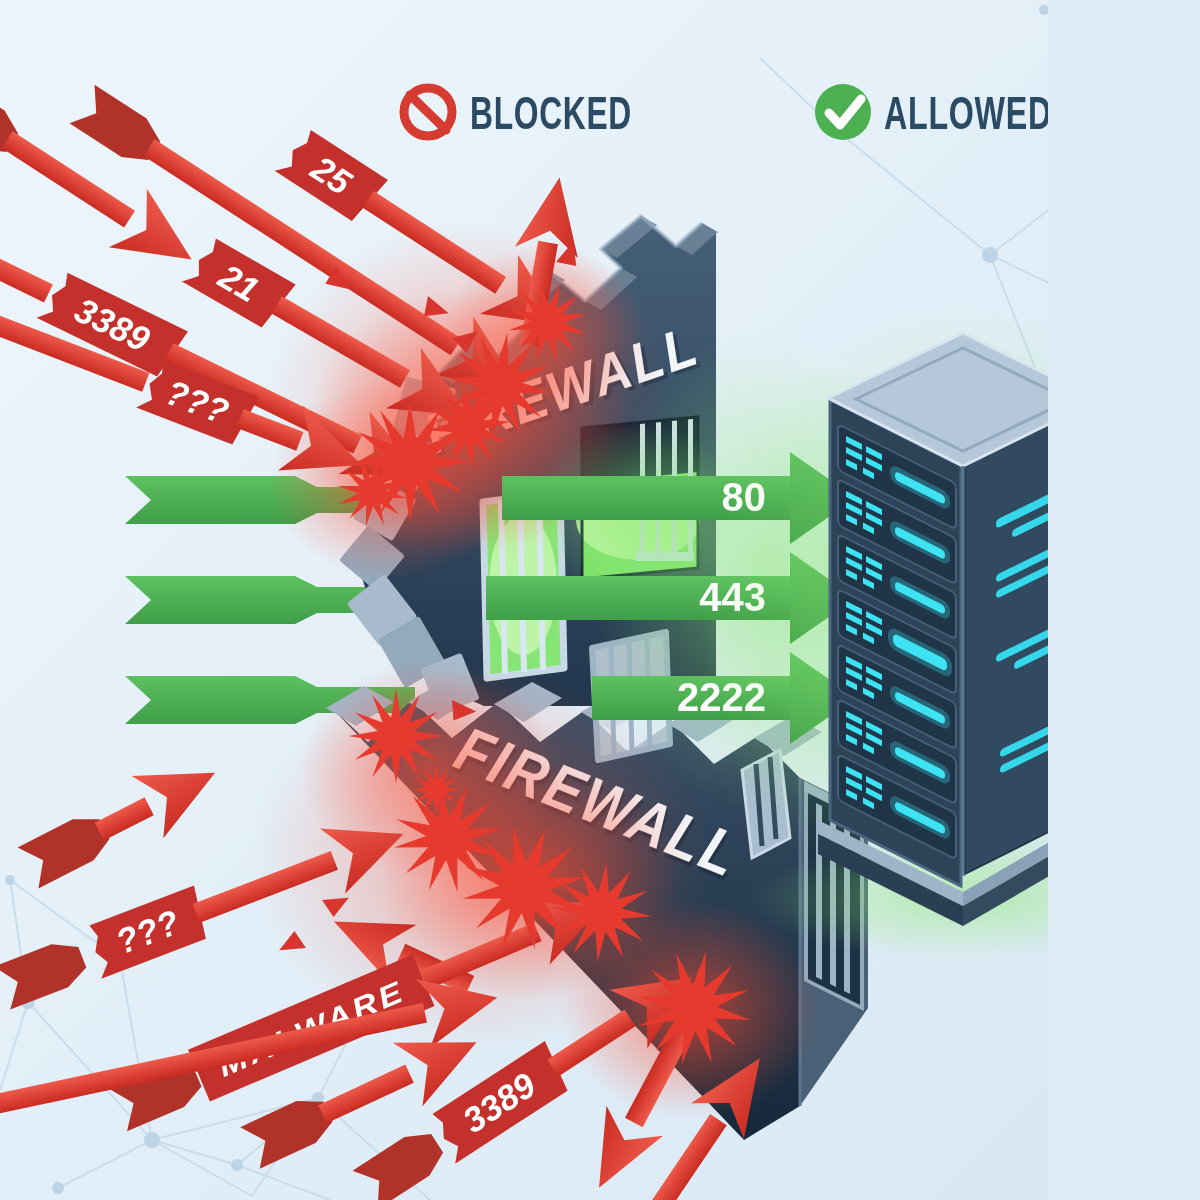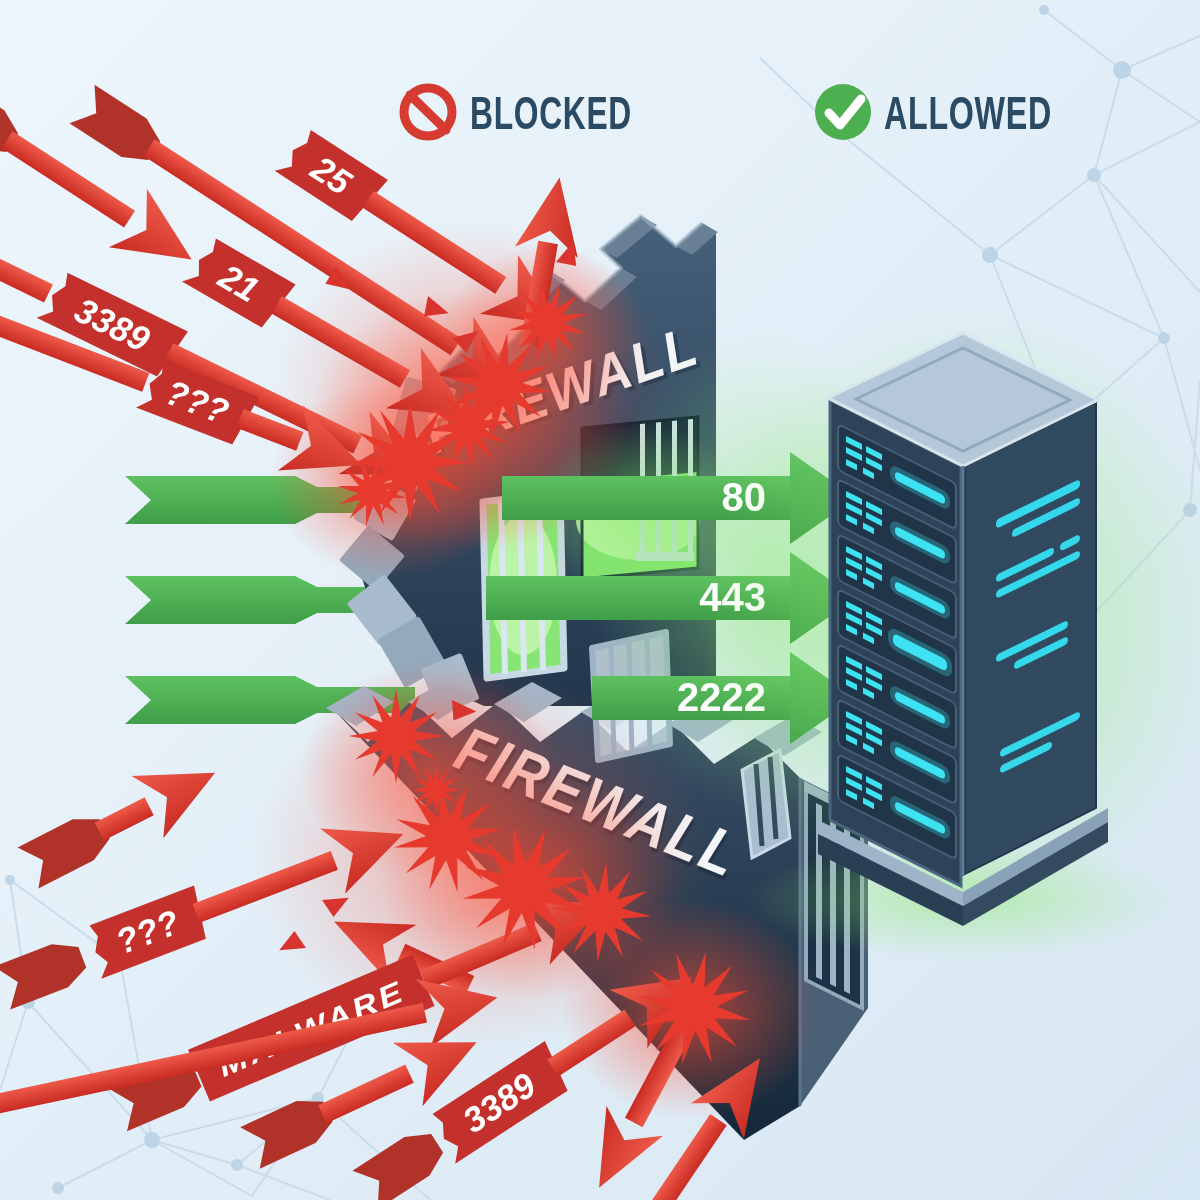--- a/index.html
+++ b/index.html
@@ -1,16 +1,16 @@
 <!DOCTYPE html>
 <html><head>
 <meta charset="utf-8">
 <style>
   html,body{margin:0;padding:0;background:#dfecf6;}
-  .stage{width:1200px;height:1200px;position:relative;overflow:hidden;}
+  .stage{width:1048px;height:1200px;position:relative;overflow:hidden;}
   svg{display:block;}
   svg text{font-family:"Liberation Sans","DejaVu Sans",sans-serif;font-weight:bold;}
   .legend-text{fill:#2b4a63;font-size:46px;letter-spacing:1px;}
   .fw-text{fill:#f3f6f9;font-size:56px;font-style:italic;letter-spacing:3px;}
   .fw-text-lower{fill:#f3f6f9;font-size:63px;font-style:italic;letter-spacing:3px;}
   .fw-shadow{fill:rgba(15,30,45,0.35);font-size:56px;font-style:italic;letter-spacing:3px;}
   .fw-shadow-lower{fill:rgba(15,30,45,0.35);font-size:63px;font-style:italic;letter-spacing:3px;}
   .band-text{fill:#ffffff;font-size:35px;font-style:italic;}
   .band-text-sm{fill:#ffffff;font-size:30px;font-style:italic;letter-spacing:3px;}
   .port-text{fill:#ffffff;font-size:40px;}

